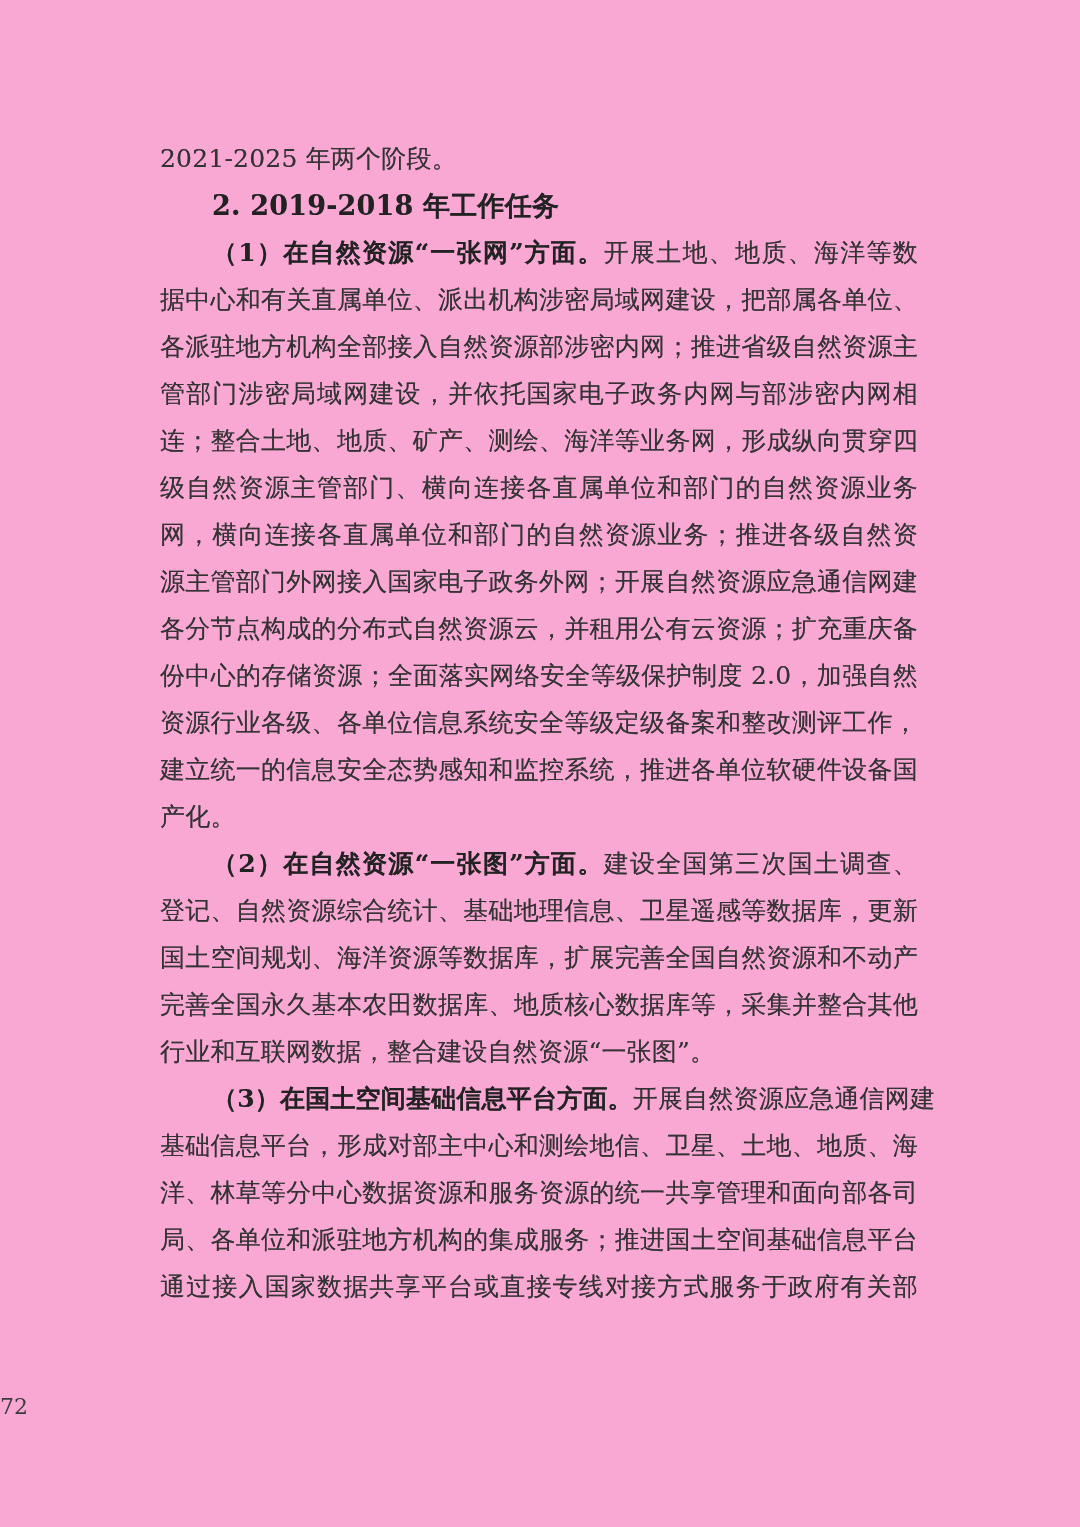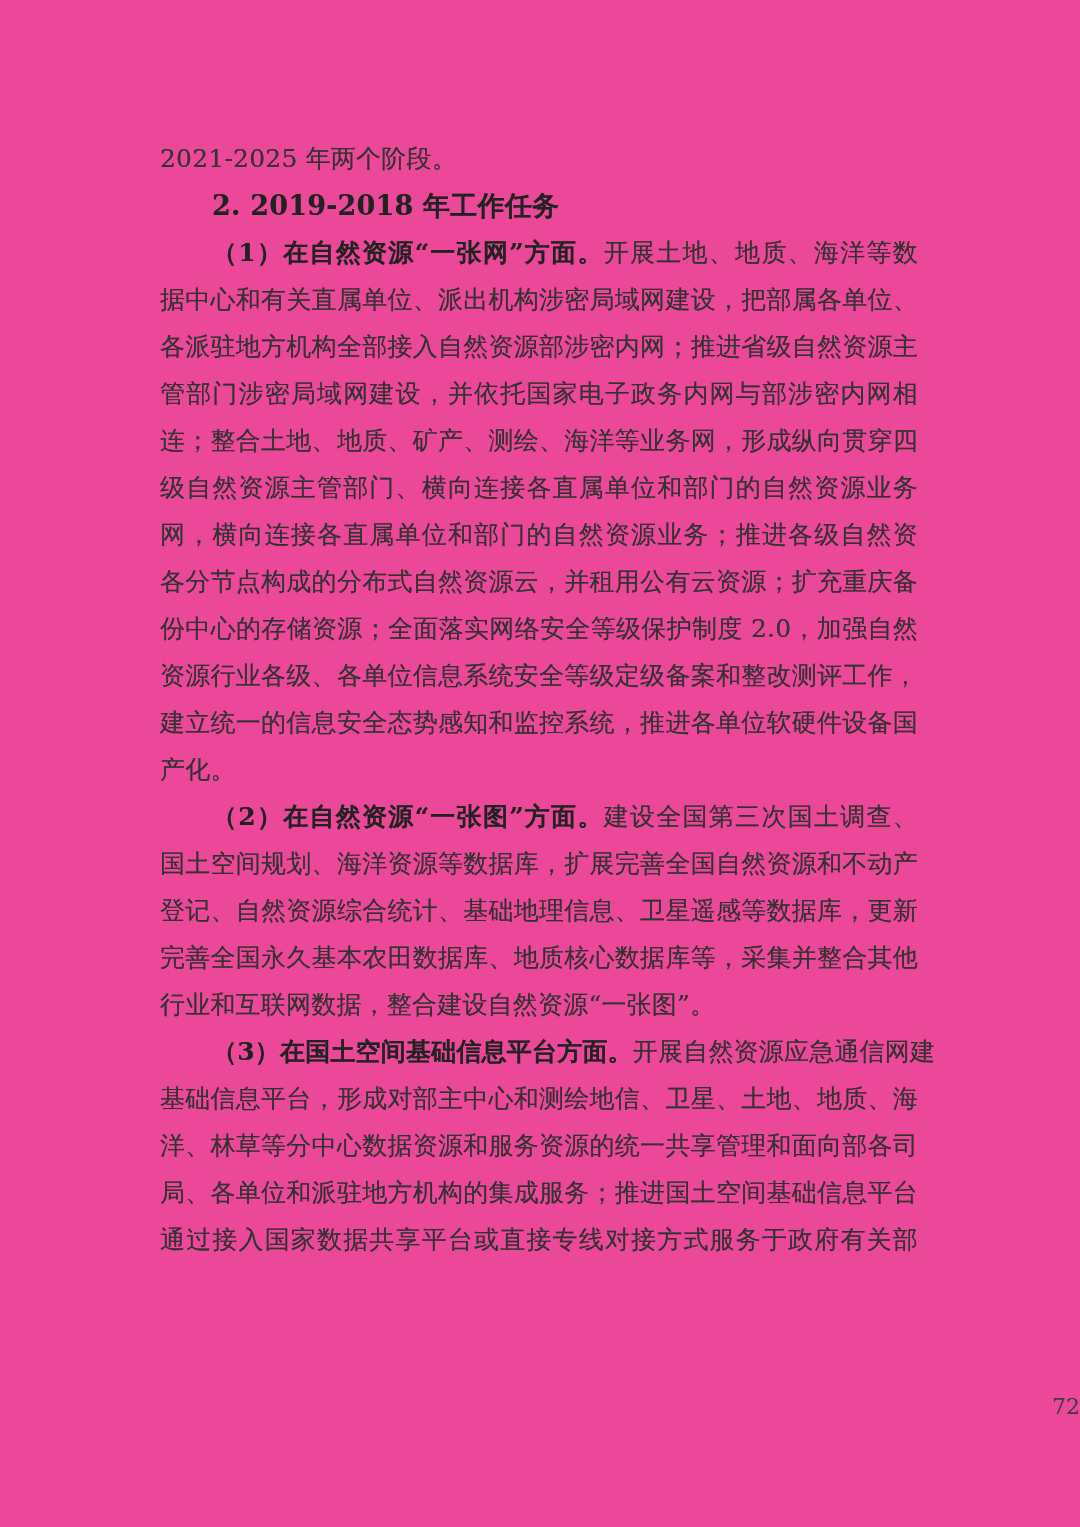--- a/index.html
+++ b/index.html
@@ -4,21 +4,21 @@
 <style>
   * { margin: 0; padding: 0; box-sizing: border-box; }
   html, body {
     background: #ffffff;
     font-family: "DejaVu Serif", "Liberation Serif", serif;
   }
   .page {
     position: relative;
     width: 1080px;
     height: 1527px;
-    background: #ec4899;
+    background: #f9a8d4;
     overflow: hidden;
     margin: 0 auto;
   }
   .text-block {
     position: absolute;
     top: 135px;
     left: 160px;
     width: 758px;
     color: #333333;
   }
@@ -49,21 +49,21 @@
   .bold {
     font-weight: bold;
     color: #222222;
     margin-top: 20px;
   }
   .footer {
     position: absolute;
     top: 1392px;
     left: 0;
     width: 100%;
-    text-align: right;
+    text-align: left;
     font-size: 22px;
     line-height: 30px;
     color: #3c3c3c;
   }
 </style>
 </head>
 <body>
 
 <div class="page">
   <div class="text-block">
@@ -72,29 +72,30 @@
 
     <div class="line heading indent-2">2. 2019-2018 年工作任务</div>
 
     <div class="line indent-2"><span class="bold">（1）在自然资源“一张网”方面。</span><span>开展土地、地质、海洋等数</span></div>
     <div class="line">据中心和有关直属单位、派出机构涉密局域网建设，把部属各单位、</div>
     <div class="line">各派驻地方机构全部接入自然资源部涉密内网；推进省级自然资源主</div>
     <div class="line">管部门涉密局域网建设，并依托国家电子政务内网与部涉密内网相</div>
     <div class="line">连；整合土地、地质、矿产、测绘、海洋等业务网，形成纵向贯穿四</div>
     <div class="line">级自然资源主管部门、横向连接各直属单位和部门的自然资源业务</div>
     <div class="line">网，横向连接各直属单位和部门的自然资源业务；推进各级自然资</div>
+    <div class="line">源主管部门外网接入国家电子政务外网；开展自然资源应急通信网建</div>
     <div class="line">各分节点构成的分布式自然资源云，并租用公有云资源；扩充重庆备</div>
     <div class="line">份中心的存储资源；全面落实网络安全等级保护制度 2.0，加强自然</div>
     <div class="line">资源行业各级、各单位信息系统安全等级定级备案和整改测评工作，</div>
     <div class="line">建立统一的信息安全态势感知和监控系统，推进各单位软硬件设备国</div>
     <div class="line flow-end">产化。</div>
 
     <div class="line indent-2"><span class="bold">（2）在自然资源“一张图”方面。</span><span>建设全国第三次国土调查、</span></div>
+    <div class="line">登记、自然资源综合统计、基础地理信息、卫星遥感等数据库，更新</div>
     <div class="line">国土空间规划、海洋资源等数据库，扩展完善全国自然资源和不动产</div>
-    <div class="line">登记、自然资源综合统计、基础地理信息、卫星遥感等数据库，更新</div>
     <div class="line">完善全国永久基本农田数据库、地质核心数据库等，采集并整合其他</div>
     <div class="line flow-end">行业和互联网数据，整合建设自然资源“一张图”。</div>
 
     <div class="line indent-2"><span class="bold">（3）在国土空间基础信息平台方面。</span><span>开展自然资源应急通信网建</span></div>
     <div class="line">基础信息平台，形成对部主中心和测绘地信、卫星、土地、地质、海</div>
     <div class="line">洋、林草等分中心数据资源和服务资源的统一共享管理和面向部各司</div>
     <div class="line">局、各单位和派驻地方机构的集成服务；推进国土空间基础信息平台</div>
     <div class="line">通过接入国家数据共享平台或直接专线对接方式服务于政府有关部</div>
 
   </div>

